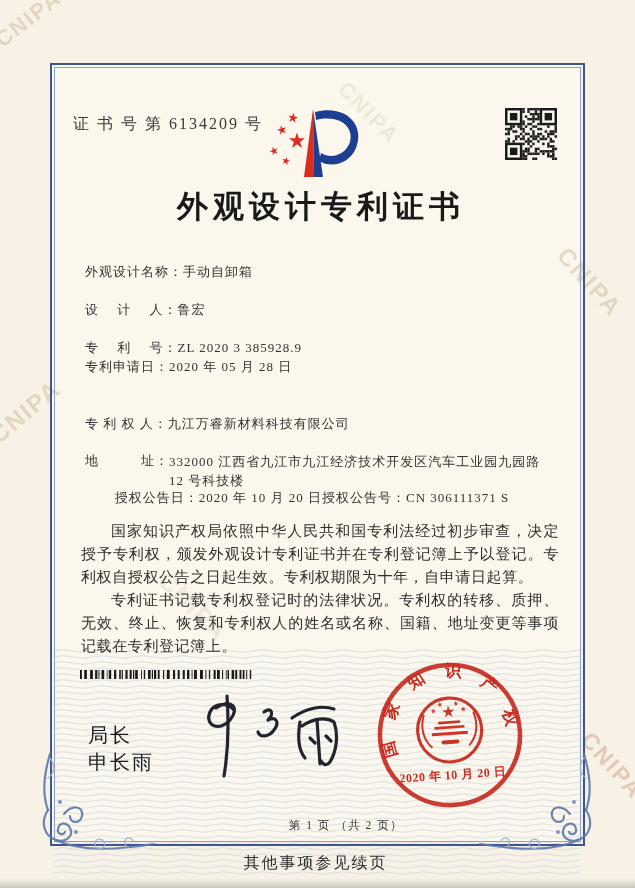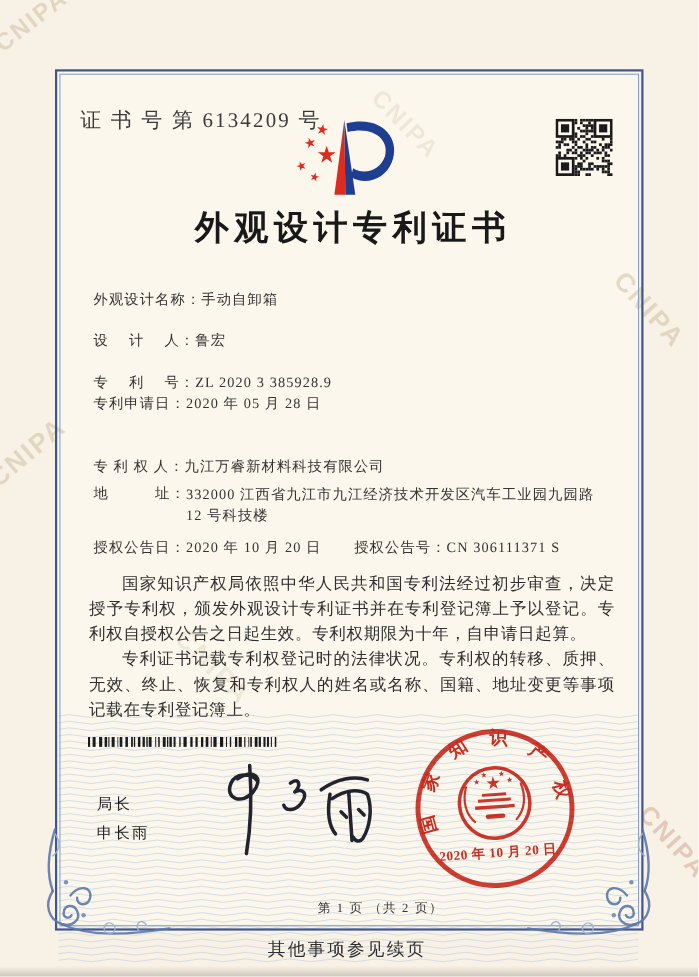--- a/index.html
+++ b/index.html
@@ -26,35 +26,35 @@
   
   .frame{position:absolute; left:50px; top:63px; width:531px; height:779px;
     border:2px solid #3d5691; z-index:2;}
   .frame::after{content:''; position:absolute; inset:2px; border:1.4px solid #8ba2c6;}
   .flourish{position:absolute; z-index:3;}
   .flourish path{fill:none; stroke:#5c78a8; stroke-width:2.2; stroke-linecap:round; opacity:.9;}
   .flourish .lt{stroke:#9fb2cf; stroke-width:1.4;}
   .flourish circle{fill:#7d95bd;}
   
   .abs{position:absolute; z-index:4;}
-  .certno{left:73px; top:96px; font-size:19px; letter-spacing:2px; color:#3a3a3a;}
+  .certno{left:73px; top:114px; font-size:16px; letter-spacing:2px; color:#3a3a3a;}
   .title{left:50px; top:186px; width:542px; text-align:center;
     font-size:31px; font-weight:bold; letter-spacing:5px; color:#191919;}
   .fieldrow{left:85px; font-size:13px; letter-spacing:1px; color:#333; white-space:nowrap;}
   .fieldrow .lab{color:#333;}
   .addr{display:flex; white-space:normal;}
   .addr .val{width:382px; line-height:19px;}
   .dualrow{display:flex; width:470px;}
-  .dualrow .pair1{width:237px;}
+  .dualrow .pair1{width:237px;text-align:right;}
   .bodytext{left:81px; top:520px; width:478px; font-size:15px; line-height:23px;
     letter-spacing:.6px; color:#2e2e2e; text-align:justify;}
   .bodytext p{margin:0; text-indent:2em;}
   .barcode{left:80px; top:670px; z-index:4; mix-blend-mode:multiply;}
   .officer{left:88px; font-family:"Liberation Sans","DejaVu Sans",sans-serif;
-    font-size:14px; letter-spacing:2px; color:#1c1c1c; z-index:4;}
+    font-size:20px; letter-spacing:2px; color:#1c1c1c; z-index:4;}
   .sig{left:186px; top:686px; z-index:4;}
   .sig path{fill:none; stroke:#23232e; stroke-width:3.2; stroke-linecap:round; stroke-linejoin:round;}
   .seal{left:377px; top:662px; z-index:5; mix-blend-mode:multiply; transform:rotate(-4deg);}
   .seal *{stroke-linecap:round;}
   .pageinfo{left:50px; top:818px; width:592px; text-align:center; font-size:11.5px;
     letter-spacing:1.5px; color:#333;}
   .contnote{left:50px; top:853px; width:531px; text-align:center; font-size:16px;
     letter-spacing:2px; color:#2e2e2e;}
   .qr{left:505px; top:108px; z-index:4;}
   .logo{left:262px; top:103px; z-index:4;}
@@ -315,21 +315,21 @@
   </div>
   <div class="abs fieldrow" style="top:339px;">
     <span class="lab">专　 利　 号：</span><span class="val">ZL 2020 3 385928.9</span>
   </div>
   <div class="abs fieldrow" style="top:358px;">
     <span class="lab">专利申请日：</span><span class="val">2020 年 05 月 28 日</span>
   </div>
   <div class="abs fieldrow" style="top:415px;">
     <span class="lab">专 利 权 人：</span><span class="val">九江万睿新材料科技有限公司</span>
   </div>
-  <div class="abs fieldrow addr" style="top:440px;">
+  <div class="abs fieldrow addr" style="top:452px;">
     <span class="lab">地　　　址：</span>
       <span class="val">332000 江西省九江市九江经济技术开发区汽车工业园九园路 12 号科技楼</span>
   </div>
   <div class="abs fieldrow dualrow" style="top:489px;">
     <span class="pair1"><span class="lab">授权公告日：</span><span class="val">2020 年 10 月 20 日</span></span>
     <span class="pair2"><span class="lab">授权公告号：</span><span class="val">CN 306111371 S</span></span>
   </div>
 
   <div class="abs bodytext">
     <p>国家知识产权局依照中华人民共和国专利法经过初步审查，决定授予专利权，颁发外观设计专利证书并在专利登记簿上予以登记。专利权自授权公告之日起生效。专利权期限为十年，自申请日起算。</p>

